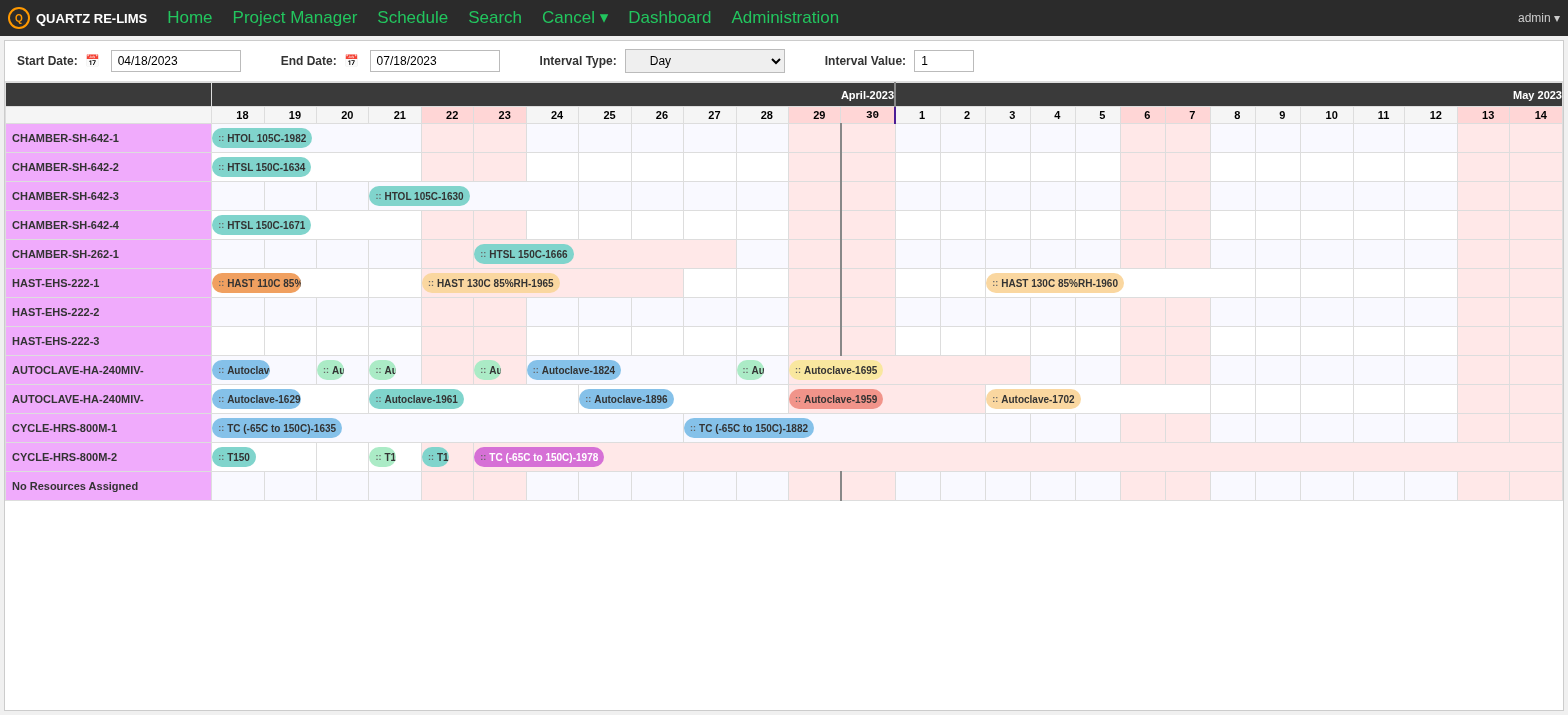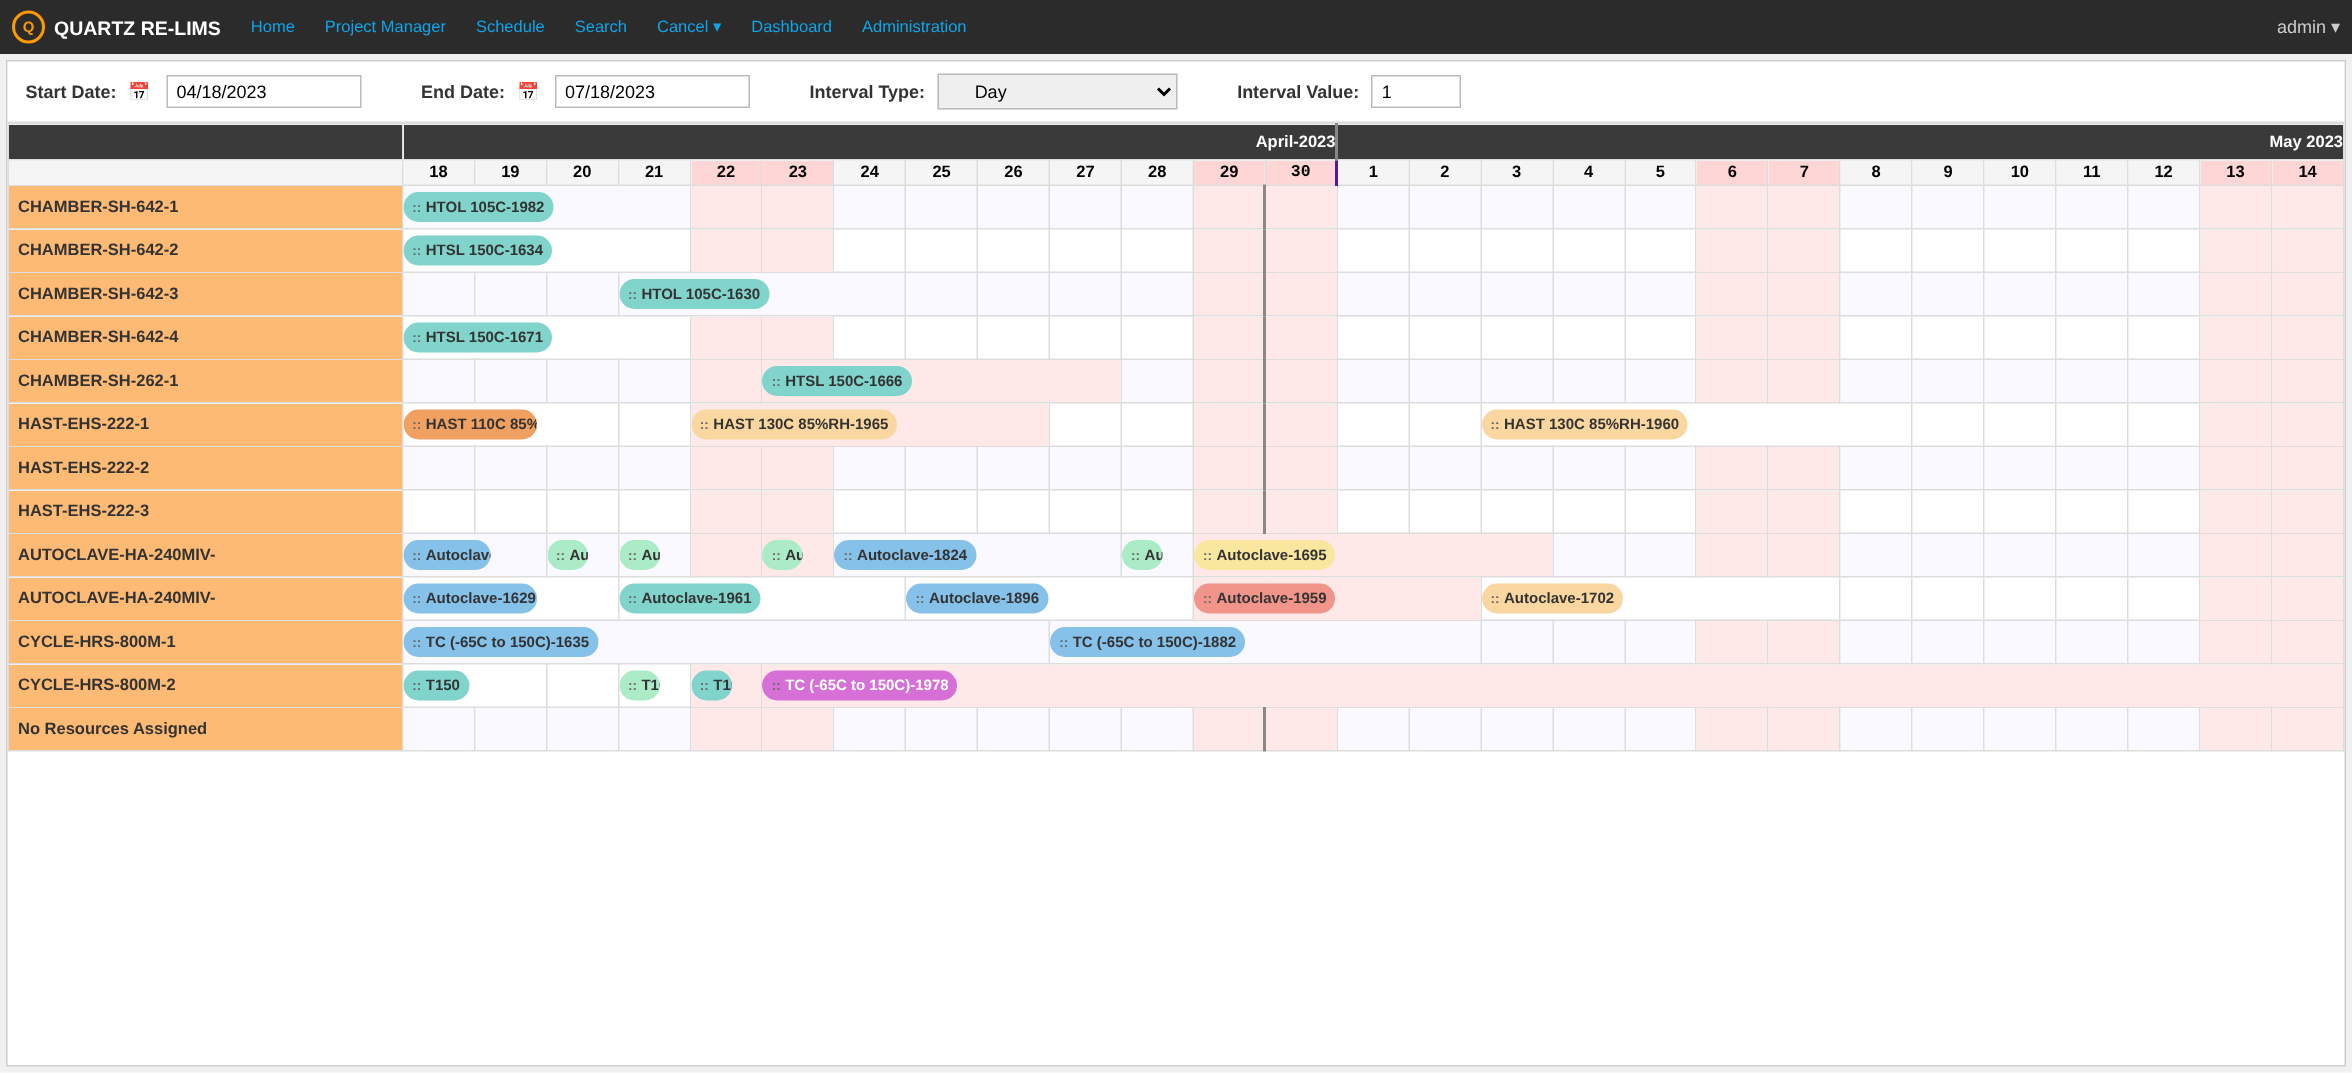--- a/index.html
+++ b/index.html
@@ -19,21 +19,21 @@
       display: flex; align-items: center; gap: 6px;
       color: #fff; font-weight: bold; font-size: 13px;
       margin-right: 8px;
     }
     #topnav .brand .logo {
       width: 22px; height: 22px; border: 2px solid #f90; border-radius: 50%;
       display: flex; align-items: center; justify-content: center;
       color: #f90; font-size: 10px; font-weight: bold;
     }
     #topnav .nav-link {
-      color: #0ea5e9; padding: 0 8px; cursor: pointer; font-size: 11px;
+      color: #22c55e; padding: 0 8px; cursor: pointer; font-size: 17px;
       text-decoration: none; line-height: 36px;
     }
     #topnav .views-link { display: flex; align-items: center; gap: 2px; }
     #topnav .admin-right {
       margin-left: auto;
       color: #ccc; font-size: 12px;
       display: flex; align-items: center; gap: 4px;
     }
 
     
@@ -101,45 +101,45 @@
     }
     #schedule-table th, #schedule-table td {
       border: 1px solid #ddd;
       font-size: 11px;
       white-space: nowrap;
       overflow: hidden;
     }
     
     .row-label {
       width: 170px; min-width: 170px;
-      background: #fdba74;
+      background: #f0abfc;
       padding: 2px 6px;
       font-size: 11px;
       font-weight: bold;
       color: #333;
       position: sticky;
       left: 0;
       z-index: 5;
       border-right: 1px solid #ccc;
     }
     
     .month-header {
       background: #3a3a3a;
       color: #fff;
       text-align: center;
       font-size: 12px;
       font-weight: bold;
       height: 24px;
     }
     
     .day-header {
-      text-align: center;
+      text-align: right;
       background: #f5f5f5;
       font-size: 11px;
-      padding: 2px 3px;
+      padding: 2px 15px;
       min-width: 30px;
       width: 30px;
     }
     .day-header.weekend { background: #ffd6d6; }
     
     .data-row { height: 28px; }
     .data-row td { height: 28px; padding: 0; vertical-align: middle; }
     .data-row .row-label { padding: 0 6px; height: 28px; line-height: 28px; }
     
     .data-row.even { background: #f9f9ff; }

